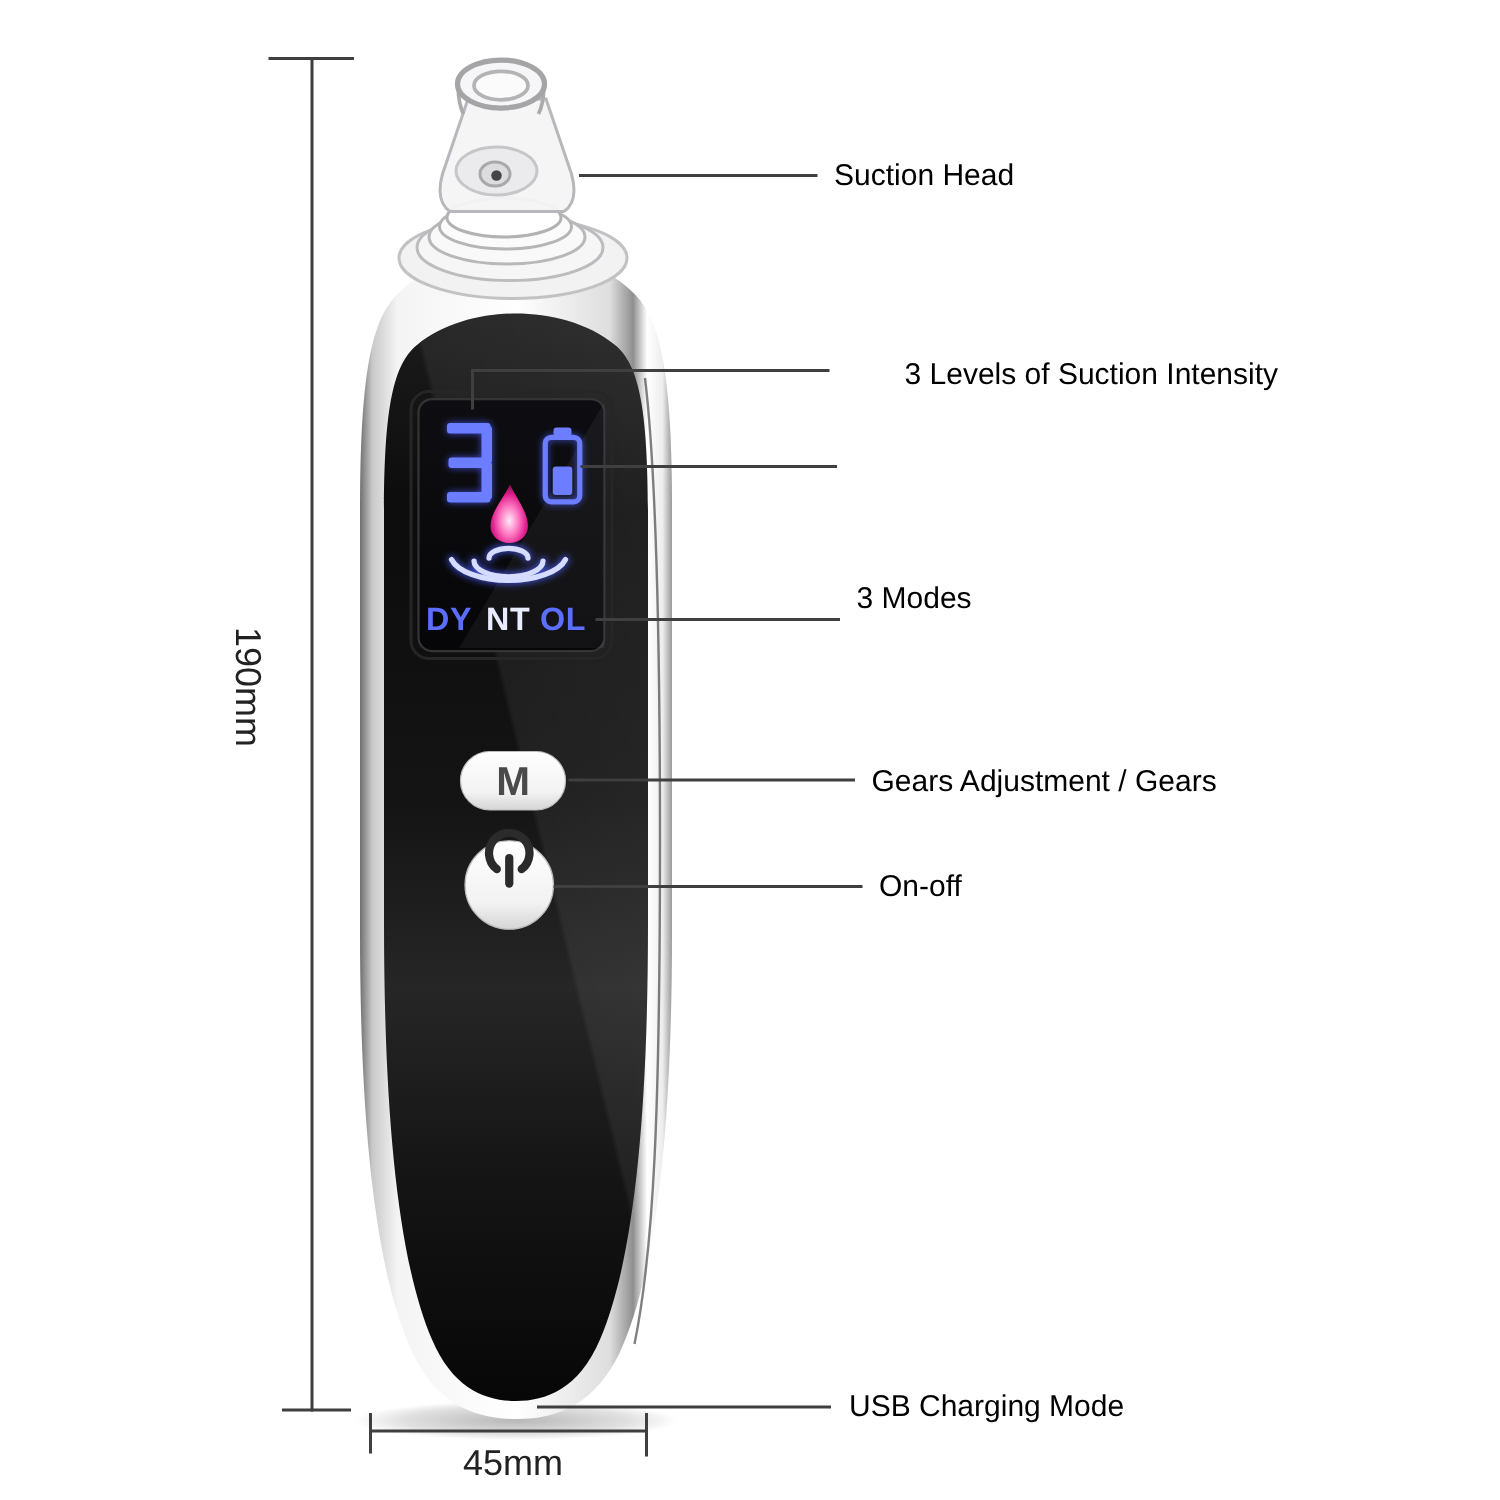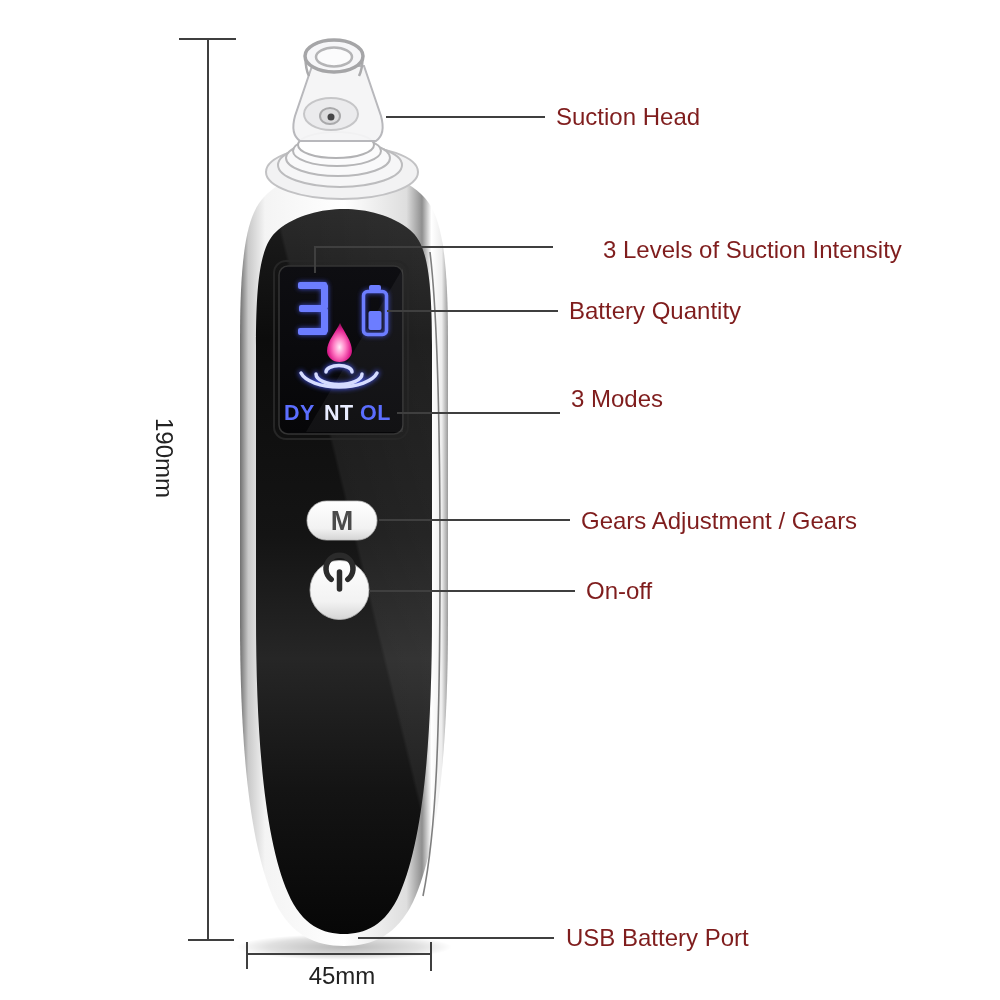--- a/index.html
+++ b/index.html
@@ -1,21 +1,21 @@
 <!DOCTYPE html>
 <html><head>
 <meta charset="utf-8">
 <style>
   html,body{margin:0;padding:0;background:#ffffff;}
   .canvas{
     position:relative;width:1000px;height:1000px;background:#ffffff;overflow:hidden;
     font-family:"Liberation Sans", sans-serif;color:#222;
   }
   .label{
-    position:absolute;font-size:24px;line-height:28px;color:#7f1d1d;white-space:nowrap;
+    position:absolute;font-size:20px;line-height:28px;color:#000000;white-space:nowrap;
   }
   .cline{position:absolute;background:#3f3f3f;height:2px;}
   .vline{position:absolute;background:#3f3f3f;width:2px;}
   .dim-label{position:absolute;font-size:24px;color:#222;text-align:center;}
   .rot90{transform:rotate(90deg);}
   svg{position:absolute;left:0;top:0;}
 </style>
 </head>
 <body>
 
@@ -197,25 +197,24 @@
   <div class="cline" style="left:314px;top:246px;width:239px;"></div>
   <div class="vline" style="left:314px;top:246px;height:27px;"></div>
   <div class="cline" style="left:387px;top:310px;width:171px;"></div>
   <div class="cline" style="left:397px;top:412px;width:163px;"></div>
   <div class="cline" style="left:379px;top:519px;width:191px;"></div>
   <div class="cline" style="left:369px;top:590px;width:206px;"></div>
   <div class="cline" style="left:358px;top:937px;width:196px;"></div>
 
   <div class="label" style="left:556px;top:103px;">Suction Head</div>
   <div class="label" style="left:563px;top:236px;margin-left:40px;">3 Levels of Suction Intensity</div>
-  <div class="label" style="left:569px;top:297px;">Battery Quantity</div>
   <div class="label" style="left:571px;top:385px;">3 Modes</div>
   <div class="label" style="left:581px;top:507px;">Gears Adjustment / Gears</div>
   <div class="label" style="left:586px;top:577px;">On-off</div>
-  <div class="label" style="left:566px;top:924px;">USB Battery Port</div>
+  <div class="label" style="left:566px;top:924px;">USB Charging Mode</div>
 
   <div class="vline" style="left:207px;top:38px;height:903px;"></div>
   <div class="cline" style="left:179px;top:38px;width:57px;"></div>
   <div class="cline" style="left:188px;top:939px;width:46px;"></div>
   <div class="dim-label rot90" style="left:124px;top:444px;width:80px;">190mm</div>
 
   <div class="cline" style="left:247px;top:953px;width:184px;"></div>
   <div class="vline" style="left:246px;top:942px;height:27px;"></div>
   <div class="vline" style="left:430px;top:942px;height:29px;"></div>
   <div class="dim-label" style="left:300px;top:962px;width:84px;">45mm</div>

